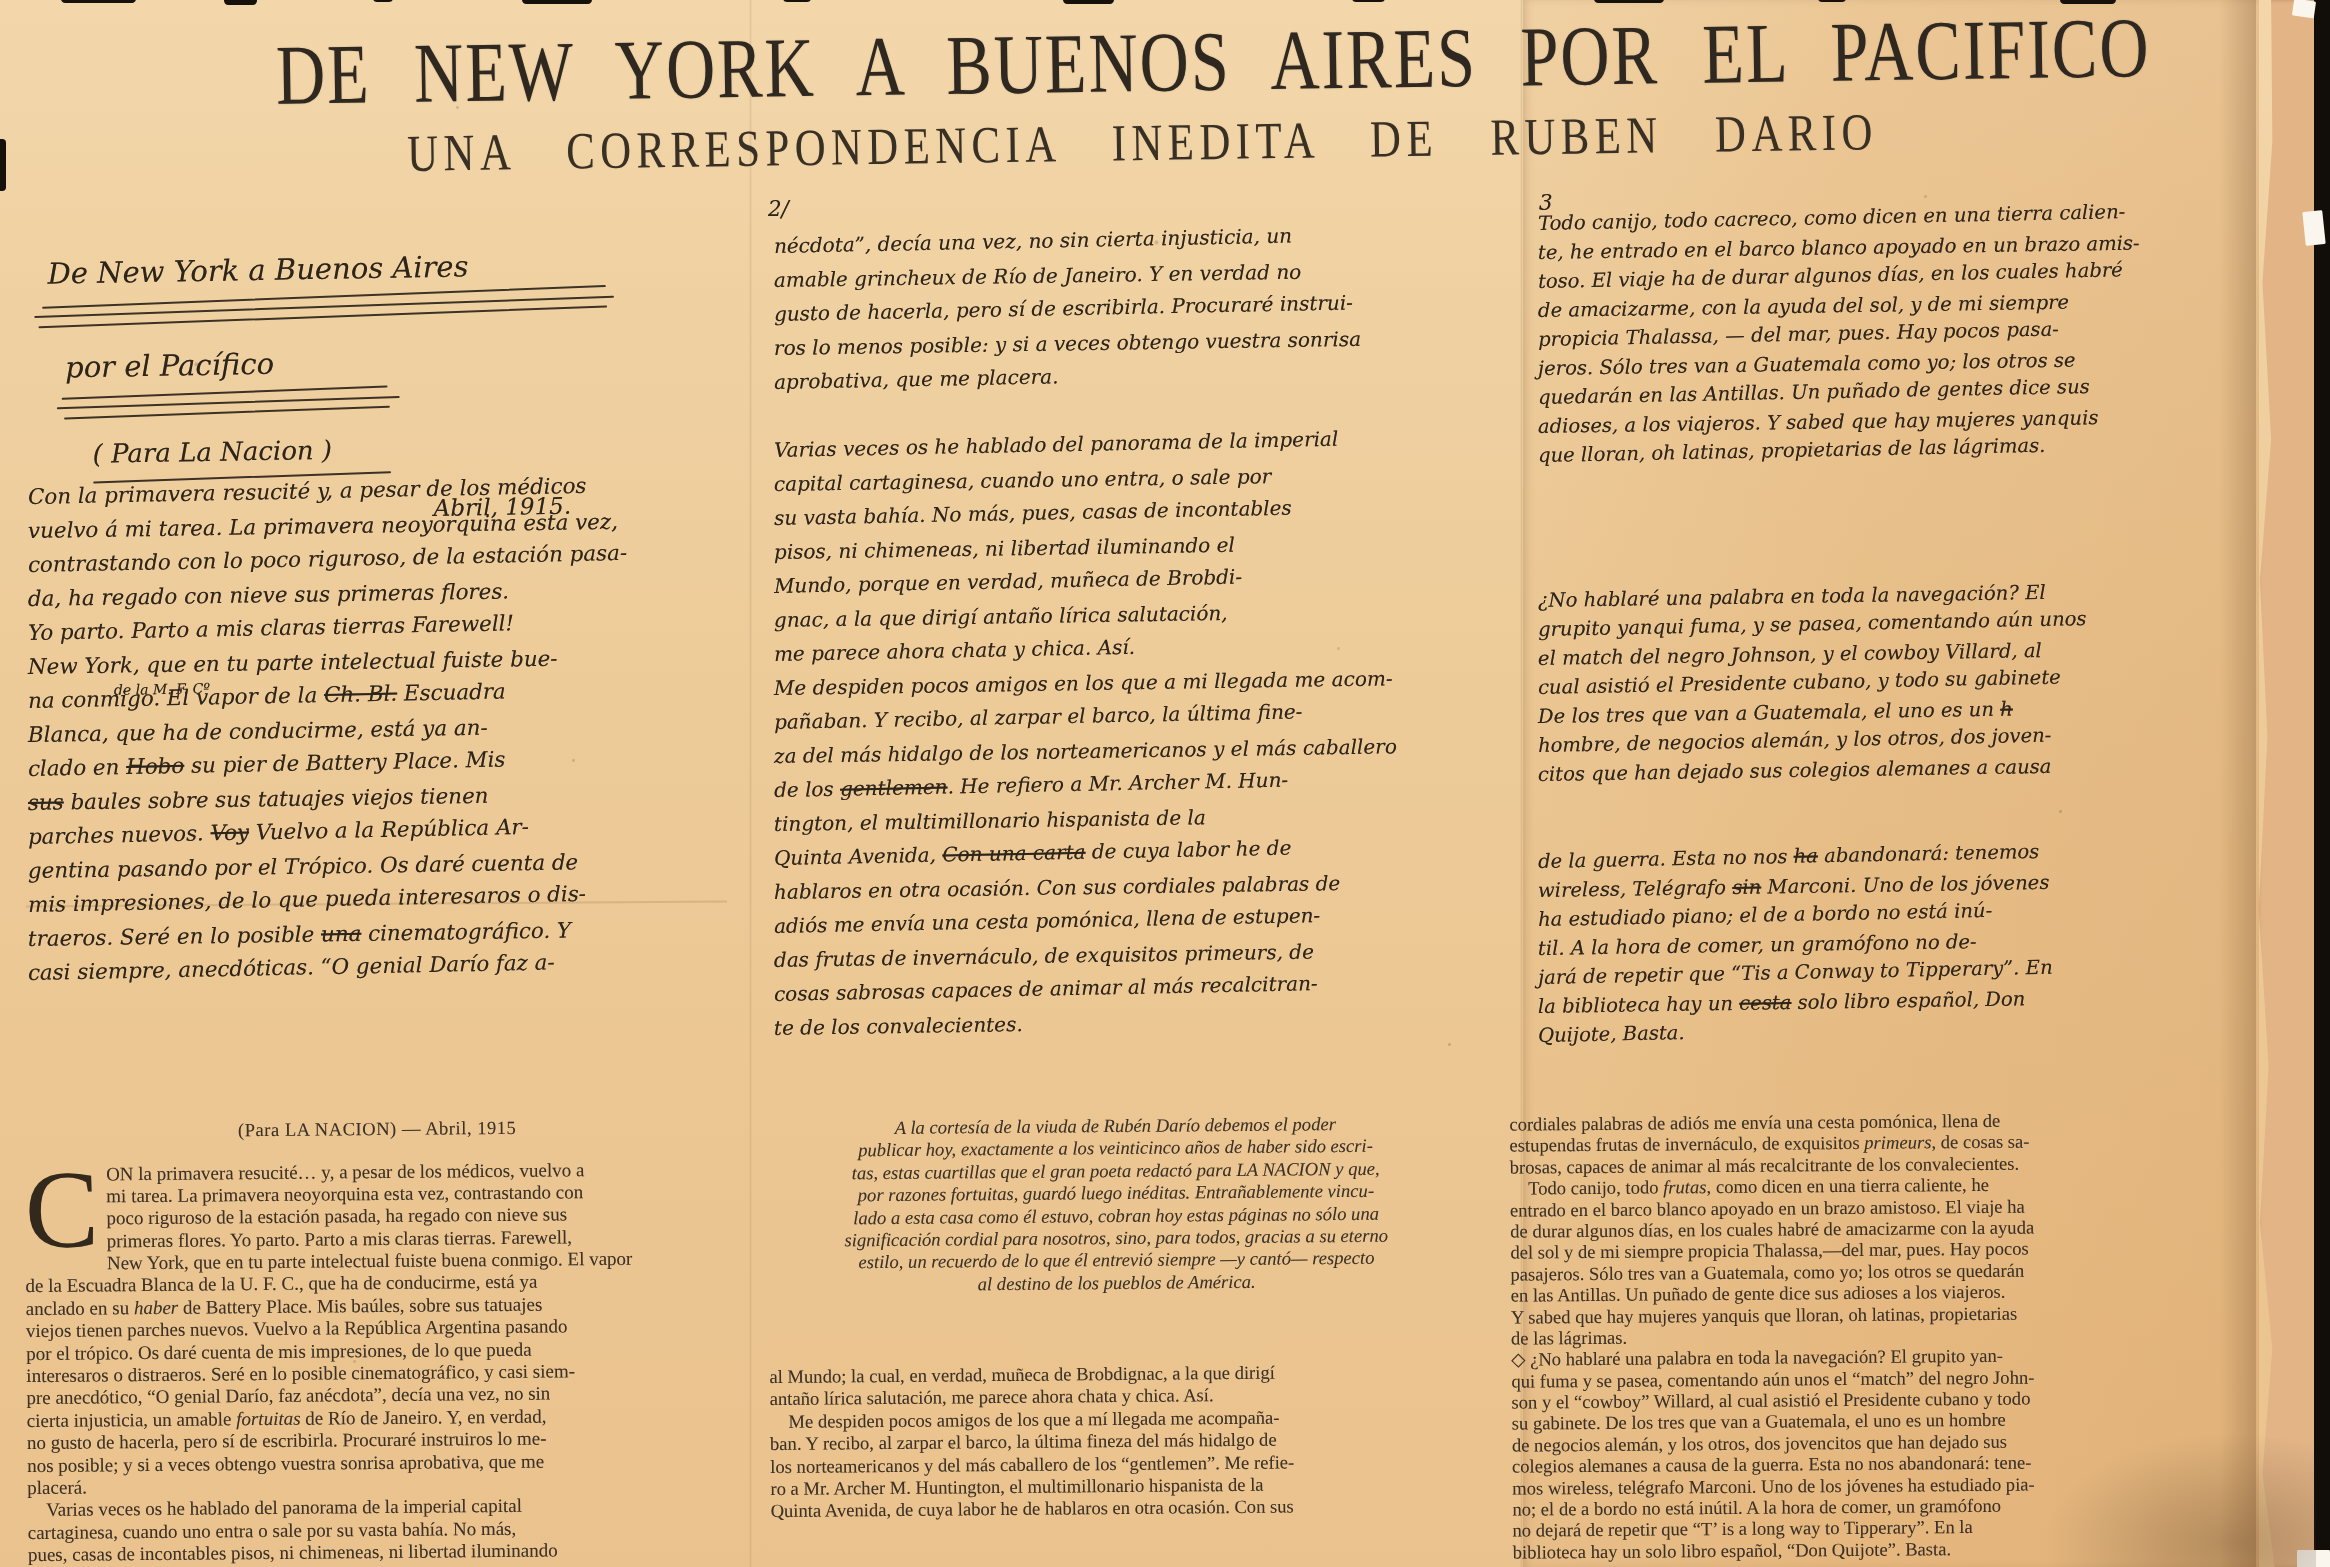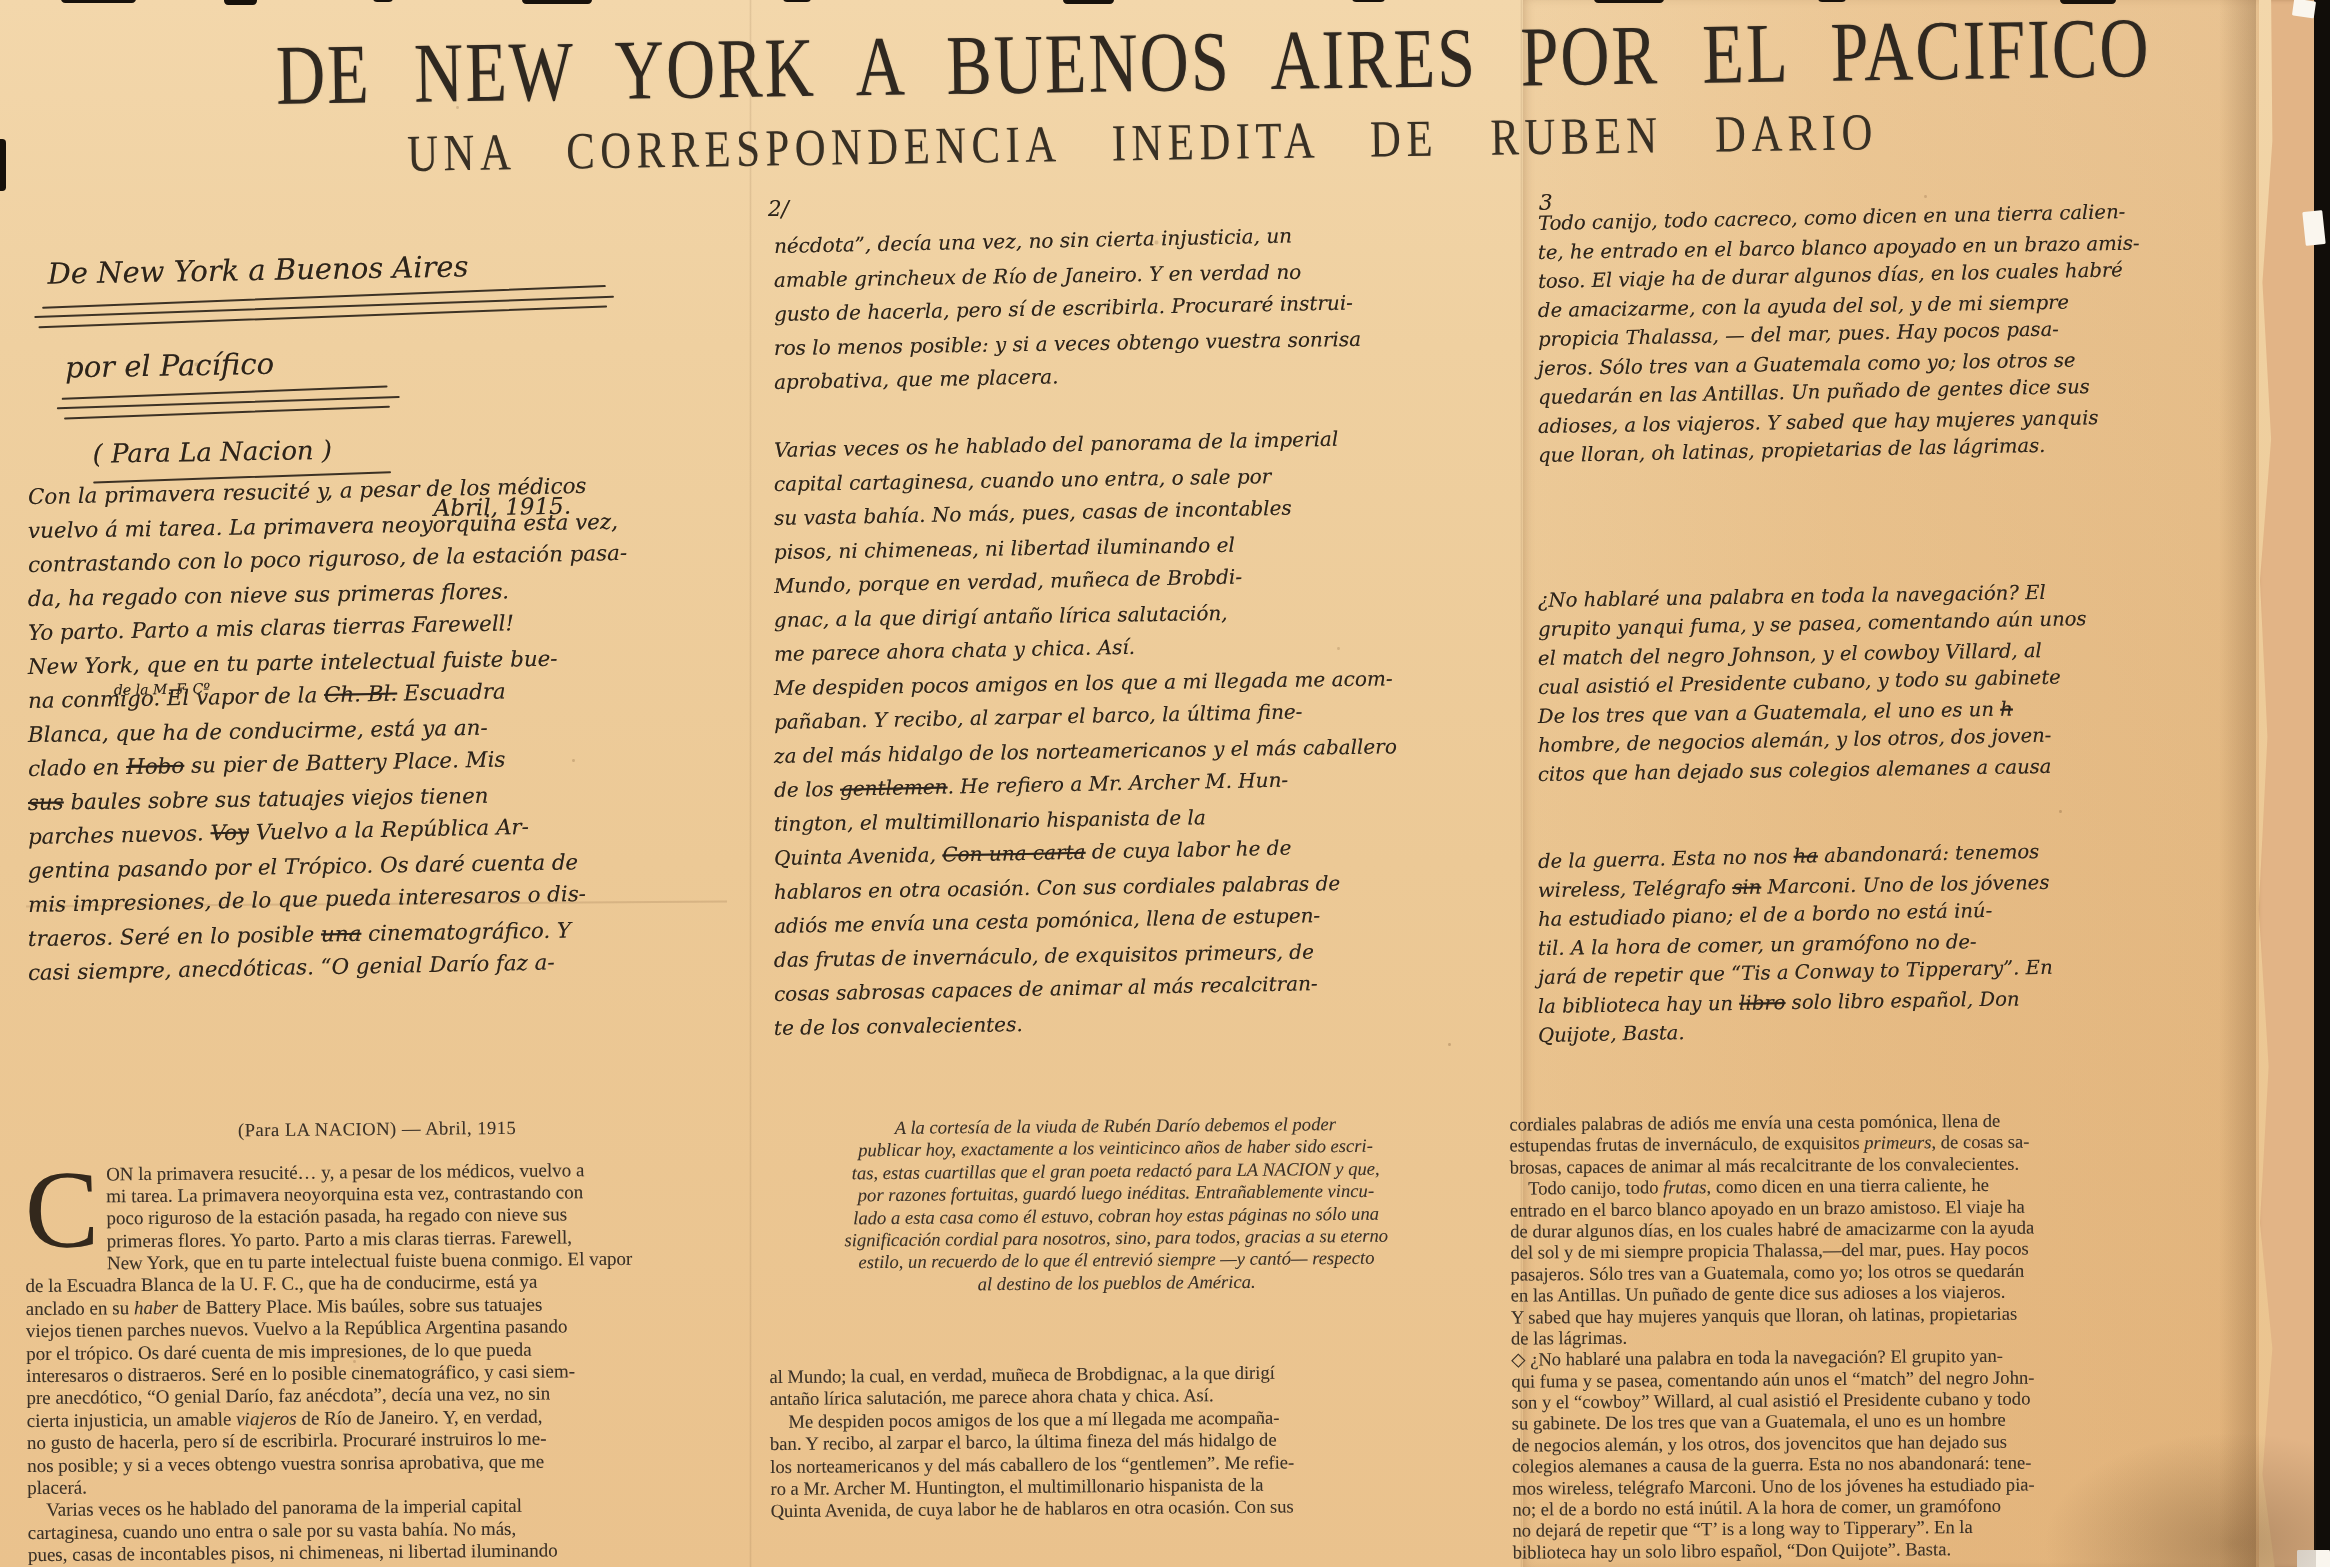--- a/index.html
+++ b/index.html
@@ -186,40 +186,40 @@
     <div class="msl">De los tres que van a Guatemala, el uno es un <span class="strike">h</span></div>
     <div class="msl">hombre, de negocios alemán, y los otros, dos joven-</div>
     <div class="msl">citos que han dejado sus colegios alemanes a causa</div>
     <div class="msl">&nbsp;</div>
     <div class="msl">&nbsp;</div>
     <div class="msl">de la guerra. Esta no nos <span class="strike">ha</span> abandonará: tenemos</div>
     <div class="msl">wireless, Telégrafo <span class="strike">sin</span> Marconi. Uno de los jóvenes</div>
     <div class="msl">ha estudiado piano; el de a bordo no está inú-</div>
     <div class="msl">til. A la hora de comer, un gramófono no de-</div>
     <div class="msl">jará de repetir que “Tis a Conway to Tipperary”. En</div>
-    <div class="msl">la biblioteca hay un <span class="strike">libro</span> solo libro español, Don</div>
+    <div class="msl">la biblioteca hay un <span class="strike">cesta</span> solo libro español, Don</div>
     <div class="msl">Quijote, Basta.</div>
   </div>
 
 <div class="abs pcol pr-left">
   <div class="pheader">(Para LA NACION) — Abril, 1915</div>
   <div class="dropcap">C</div>
   <div>
       <div class="msl">ON la primavera resucité… y, a pesar de los médicos, vuelvo a</div>
       <div class="msl">mi tarea. La primavera neoyorquina esta vez, contrastando con</div>
       <div class="msl">poco riguroso de la estación pasada, ha regado con nieve sus</div>
       <div class="msl">primeras flores. Yo parto. Parto a mis claras tierras. Farewell,</div>
       <div class="msl">New York, que en tu parte intelectual fuiste buena conmigo. El vapor</div>
       <div class="msl">de la Escuadra Blanca de la U. F. C., que ha de conducirme, está ya</div>
       <div class="msl">anclado en su <em>haber</em> de Battery Place. Mis baúles, sobre sus tatuajes</div>
       <div class="msl">viejos tienen parches nuevos. Vuelvo a la República Argentina pasando</div>
       <div class="msl">por el trópico. Os daré cuenta de mis impresiones, de lo que pueda</div>
       <div class="msl">interesaros o distraeros. Seré en lo posible cinematográfico, y casi siem-</div>
       <div class="msl">pre anecdótico, “O genial Darío, faz anécdota”, decía una vez, no sin</div>
-      <div class="msl">cierta injusticia, un amable <em>viajeros</em> de Río de Janeiro. Y, en verdad,</div>
+      <div class="msl">cierta injusticia, un amable <em>fortuitas</em> de Río de Janeiro. Y, en verdad,</div>
       <div class="msl">no gusto de hacerla, pero sí de escribirla. Procuraré instruiros lo me-</div>
       <div class="msl">nos posible; y si a veces obtengo vuestra sonrisa aprobativa, que me</div>
       <div class="msl">placerá.</div>
       <div class="msl">    Varias veces os he hablado del panorama de la imperial capital</div>
       <div class="msl">cartaginesa, cuando uno entra o sale por su vasta bahía. No más,</div>
       <div class="msl">pues, casas de incontables pisos, ni chimeneas, ni libertad iluminando</div>
     </div>
 </div>
 <div class="abs pcol pr-mid-note">
     <div class="msl">A la cortesía de la viuda de Rubén Darío debemos el poder</div>

